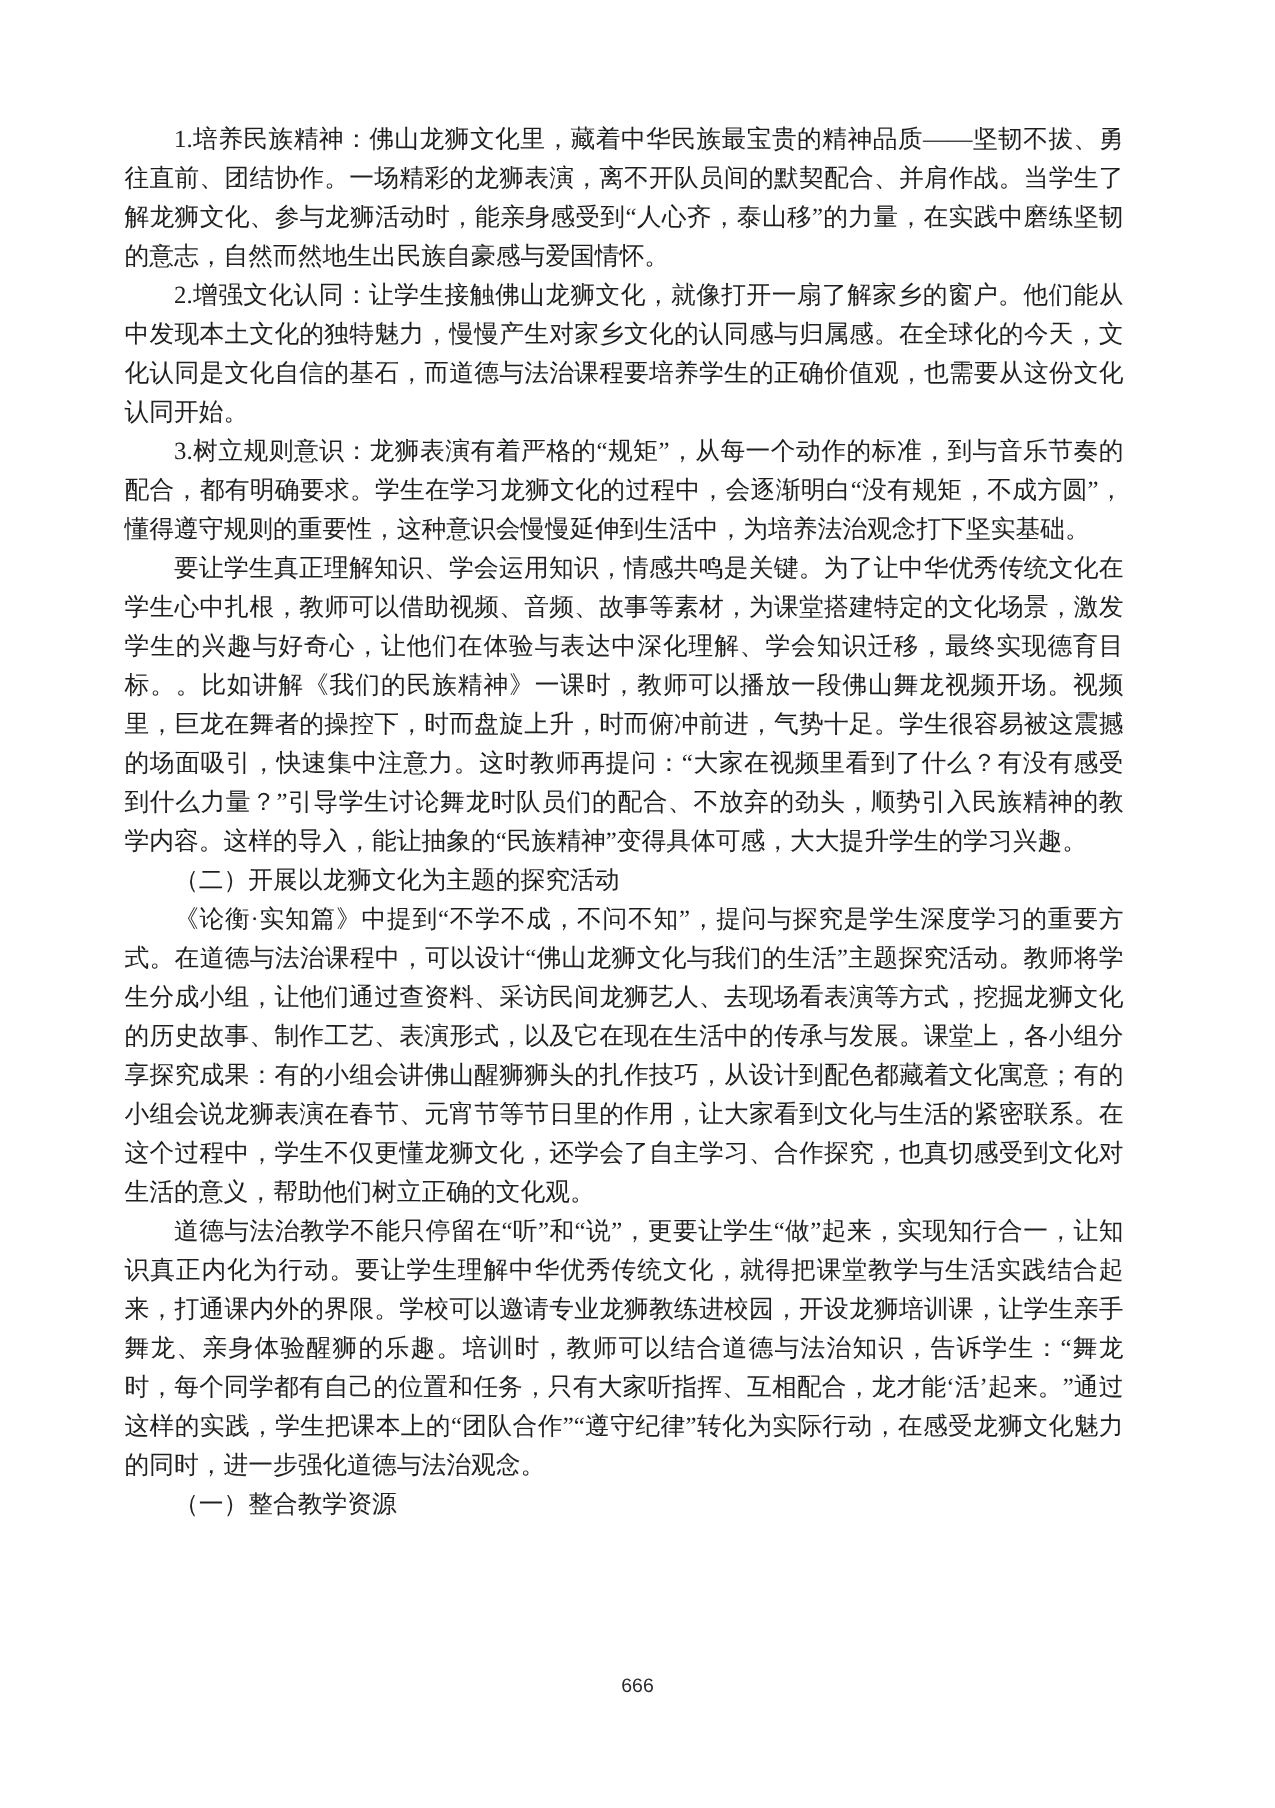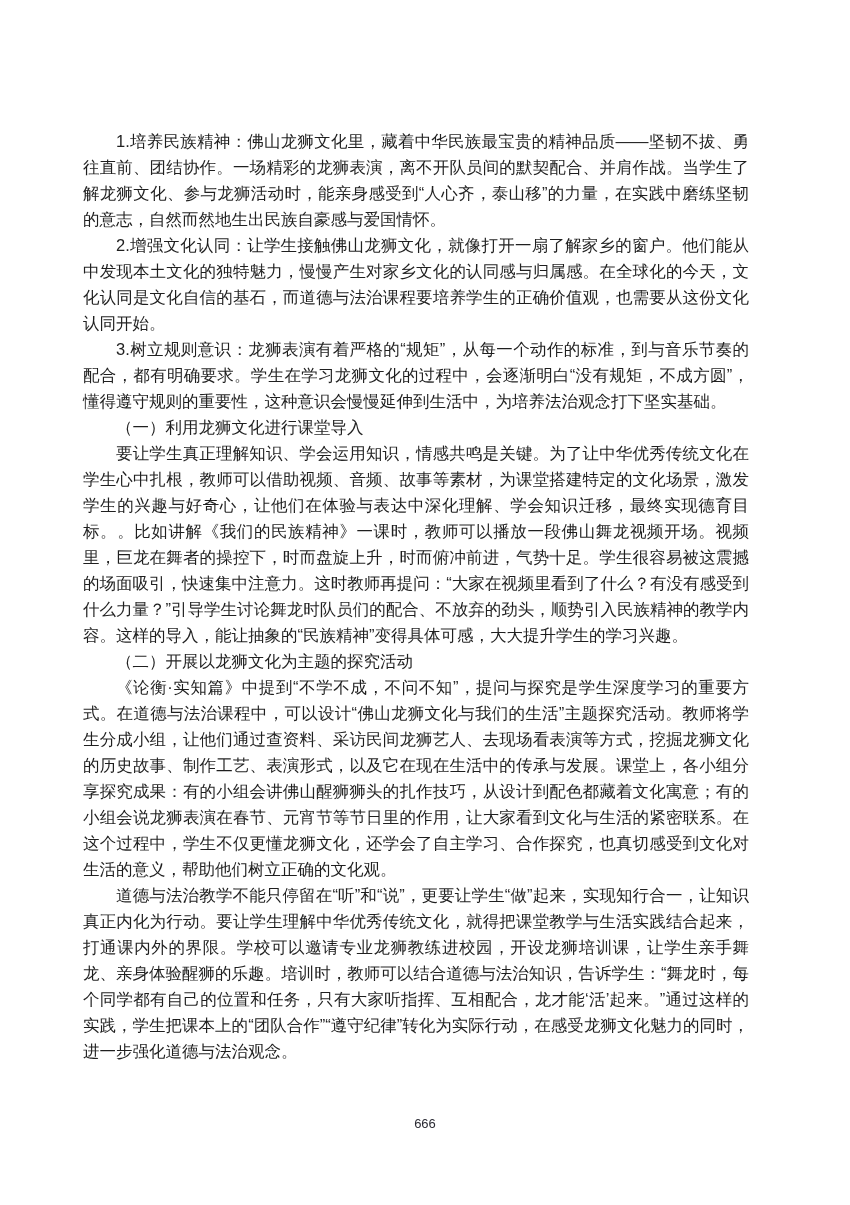--- a/index.html
+++ b/index.html
@@ -16,26 +16,25 @@
   .doc-page {
     position: absolute;
     inset: 0;
     background: #ffffff;
   }
   .doc-body {
     position: absolute;
     left: 83px;
     top: 80px;
     width: 666px;
-    font-family: Liberation Sans, sans-serif;
+    font-family: Liberation Serif, serif;
     font-size: 16.5px;
     line-height: 26px;
     color: #1f1f1f;
     text-align: justify;
-    margin-top: 48px;
   }
   .doc-body p {
     margin: 0;
     padding: 0;
     text-indent: 2em;
   }
   .doc-body p.heading {
     font-weight: bold;
   }
   .page-footer {
@@ -51,20 +50,20 @@
   }
 </style>
 </head>
 <body>
 
 <div class="doc-page">
   <div class="doc-body">
       <p class="paragraph">1.培养民族精神：佛山龙狮文化里，藏着中华民族最宝贵的精神品质——坚韧不拔、勇往直前、团结协作。一场精彩的龙狮表演，离不开队员间的默契配合、并肩作战。当学生了解龙狮文化、参与龙狮活动时，能亲身感受到“人心齐，泰山移”的力量，在实践中磨练坚韧的意志，自然而然地生出民族自豪感与爱国情怀。</p>
       <p class="paragraph">2.增强文化认同：让学生接触佛山龙狮文化，就像打开一扇了解家乡的窗户。他们能从中发现本土文化的独特魅力，慢慢产生对家乡文化的认同感与归属感。在全球化的今天，文化认同是文化自信的基石，而道德与法治课程要培养学生的正确价值观，也需要从这份文化认同开始。</p>
       <p class="paragraph">3.树立规则意识：龙狮表演有着严格的“规矩”，从每一个动作的标准，到与音乐节奏的配合，都有明确要求。学生在学习龙狮文化的过程中，会逐渐明白“没有规矩，不成方圆”，懂得遵守规则的重要性，这种意识会慢慢延伸到生活中，为培养法治观念打下坚实基础。</p>
-      <p class="subheading">（一）利用龙狮文化进行课堂导入</p>
       <p class="paragraph">要让学生真正理解知识、学会运用知识，情感共鸣是关键。为了让中华优秀传统文化在学生心中扎根，教师可以借助视频、音频、故事等素材，为课堂搭建特定的文化场景，激发学生的兴趣与好奇心，让他们在体验与表达中深化理解、学会知识迁移，最终实现德育目标。。比如讲解《我们的民族精神》一课时，教师可以播放一段佛山舞龙视频开场。视频里，巨龙在舞者的操控下，时而盘旋上升，时而俯冲前进，气势十足。学生很容易被这震撼的场面吸引，快速集中注意力。这时教师再提问：“大家在视频里看到了什么？有没有感受到什么力量？”引导学生讨论舞龙时队员们的配合、不放弃的劲头，顺势引入民族精神的教学内容。这样的导入，能让抽象的“民族精神”变得具体可感，大大提升学生的学习兴趣。</p>
       <p class="subheading">（二）开展以龙狮文化为主题的探究活动</p>
       <p class="paragraph">《论衡·实知篇》中提到“不学不成，不问不知”，提问与探究是学生深度学习的重要方式。在道德与法治课程中，可以设计“佛山龙狮文化与我们的生活”主题探究活动。教师将学生分成小组，让他们通过查资料、采访民间龙狮艺人、去现场看表演等方式，挖掘龙狮文化的历史故事、制作工艺、表演形式，以及它在现在生活中的传承与发展。课堂上，各小组分享探究成果：有的小组会讲佛山醒狮狮头的扎作技巧，从设计到配色都藏着文化寓意；有的小组会说龙狮表演在春节、元宵节等节日里的作用，让大家看到文化与生活的紧密联系。在这个过程中，学生不仅更懂龙狮文化，还学会了自主学习、合作探究，也真切感受到文化对生活的意义，帮助他们树立正确的文化观。</p>
       <p class="paragraph">道德与法治教学不能只停留在“听”和“说”，更要让学生“做”起来，实现知行合一，让知识真正内化为行动。要让学生理解中华优秀传统文化，就得把课堂教学与生活实践结合起来，打通课内外的界限。学校可以邀请专业龙狮教练进校园，开设龙狮培训课，让学生亲手舞龙、亲身体验醒狮的乐趣。培训时，教师可以结合道德与法治知识，告诉学生：“舞龙时，每个同学都有自己的位置和任务，只有大家听指挥、互相配合，龙才能‘活’起来。”通过这样的实践，学生把课本上的“团队合作”“遵守纪律”转化为实际行动，在感受龙狮文化魅力的同时，进一步强化道德与法治观念。</p>
+      <p class="subheading">（一）整合教学资源</p>
     </div>
   <div class="page-footer">666</div>
 </div>
 
 </body></html>

